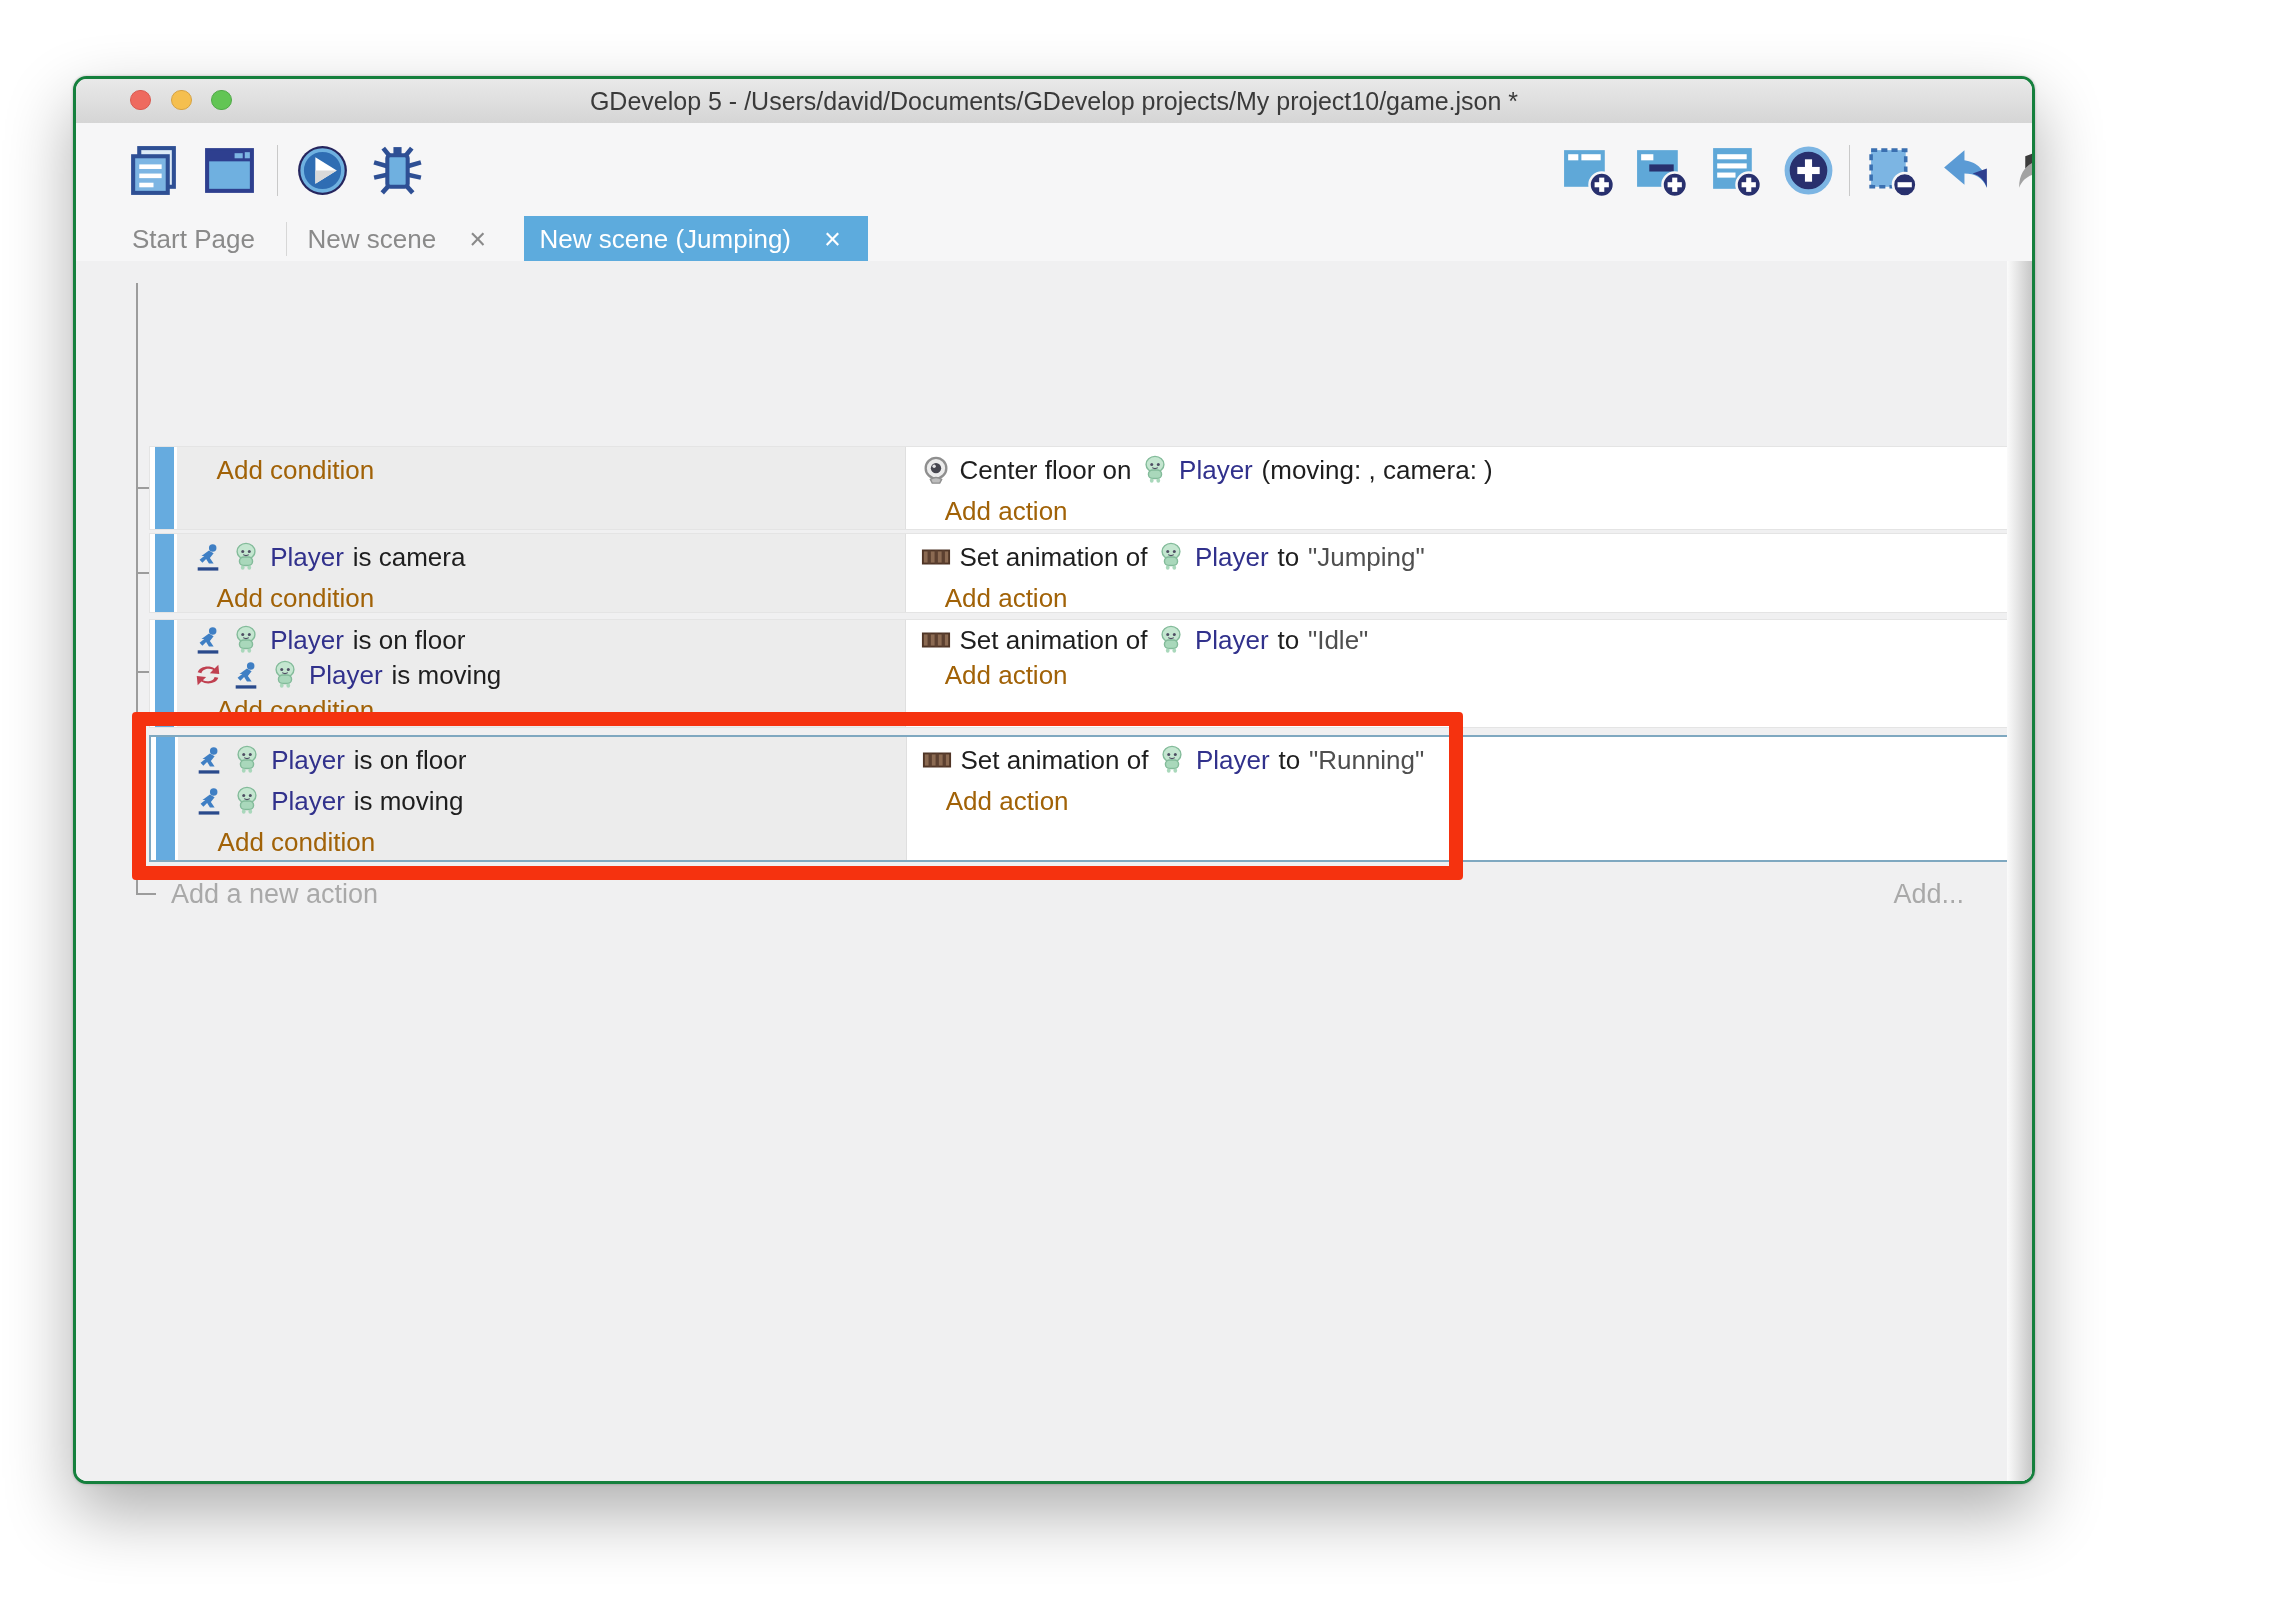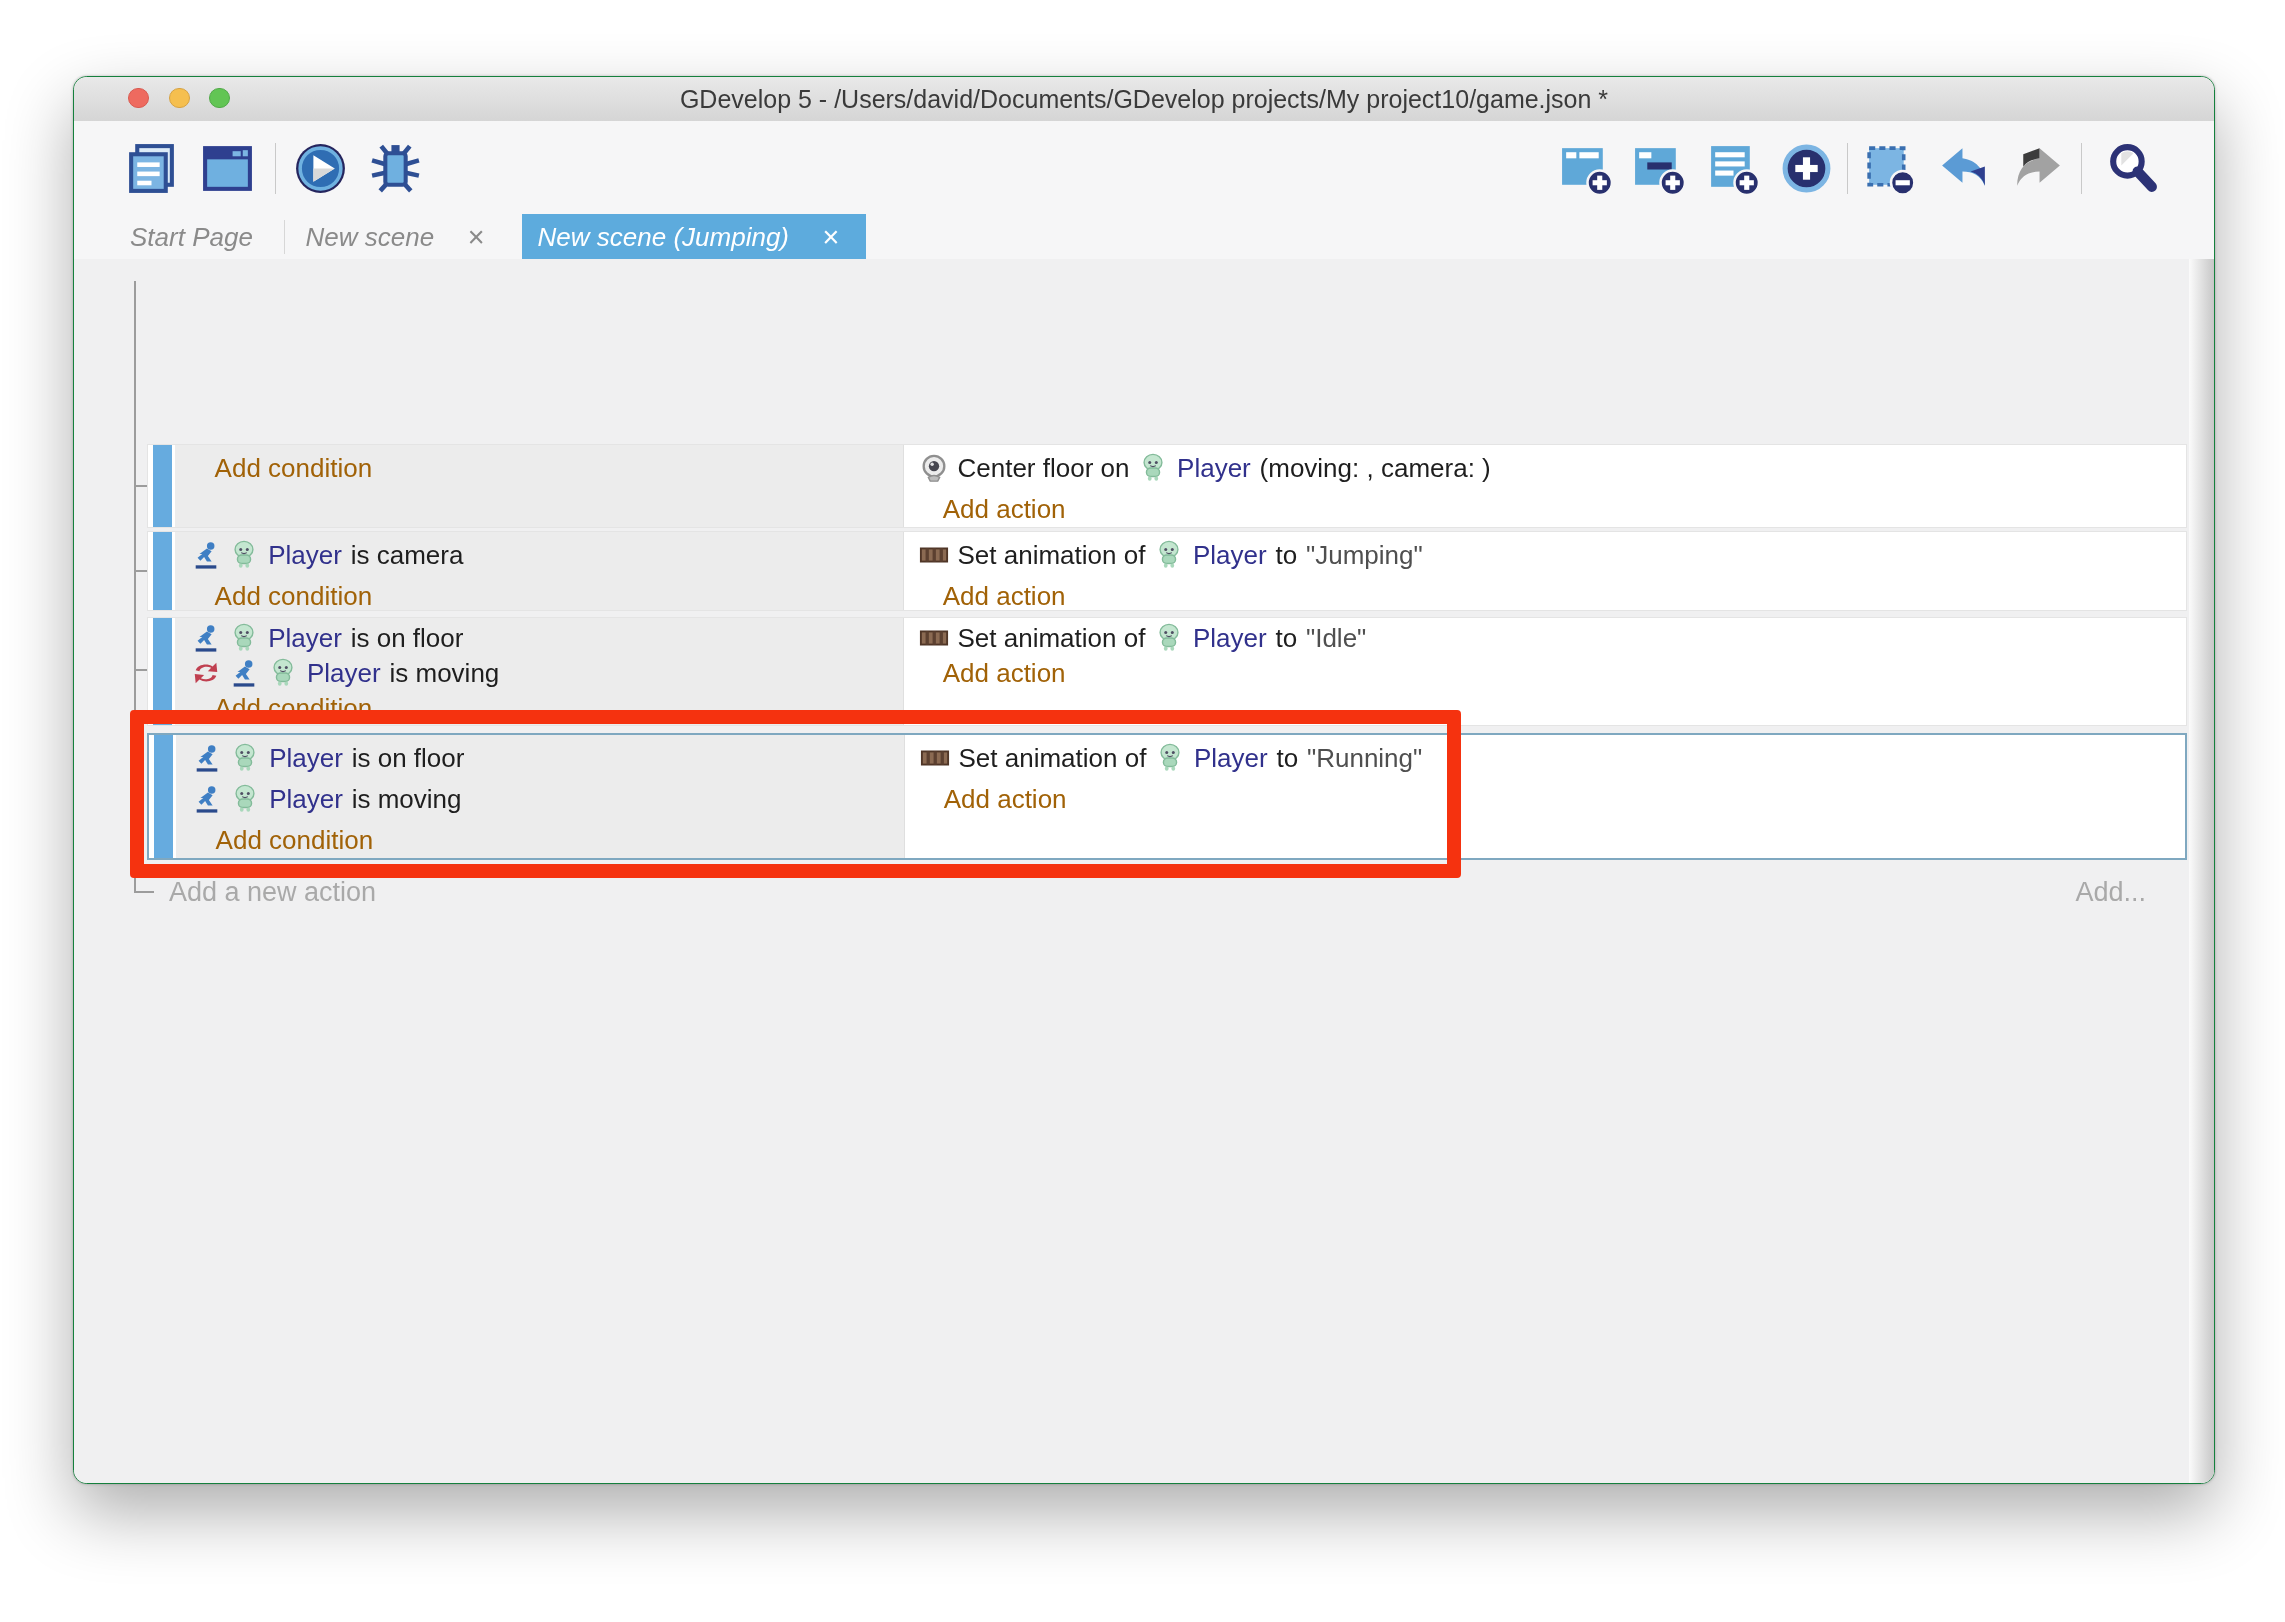--- a/index.html
+++ b/index.html
@@ -1,37 +1,37 @@
 <!DOCTYPE html>
 <html><head>
 <meta charset="utf-8">
 <style>
   html,body{margin:0;padding:0;background:#ffffff;}
   body{width:2286px;height:1623px;position:relative;overflow:hidden;
        font-family:"Liberation Sans", sans-serif;}
 
-  .window{position:absolute;left:73px;top:76px;width:2142px;height:1408px;
-          border-radius:13.7px;border:1px solid #15803d;overflow:hidden;
+  .window{position:absolute;left:73px;top:76px;width:1962px;height:1408px;
+          border-radius:13.7px;border:3px solid #15803d;overflow:hidden;
           box-shadow:0 29px 68px rgba(0,0,0,.32), 0 0 2.9px rgba(0,0,0,.25);
           background:#f6f6f7;box-sizing:border-box;}
 
   
   .titlebar{position:absolute;left:0;top:0;right:0;height:44px;
             background:linear-gradient(#e9e9e9,#d5d5d5);
             border-bottom:1px solid #c2c2c2;}
   .titlebar .title{position:absolute;left:0;right:0;top:0;height:44px;
             line-height:44px;text-align:center;font-size:25px;color:#3a3a3a;}
   .light{position:absolute;top:10.7px;width:20.5px;height:20.5px;border-radius:50%;box-sizing:border-box;}
   .light.red{left:54px;background:#ee6a5f;border:1px solid #d85a50;}
   .light.yellow{left:95px;background:#f5bf4f;border:1px solid #d6a243;}
   .light.green{left:135px;background:#62c554;border:1px solid #51a948;}
 
   
   .header{position:absolute;left:0;top:44px;right:0;height:138px;background:#f6f6f7;
-          border-bottom:1px solid #d8d8d8;font-style:italic;}
+          border-bottom:1px solid #d8d8d8;}
   .tbtn{position:absolute;top:18.5px;width:57px;height:57px;cursor:pointer;}
   .tbtn svg{width:100%;height:100%;}
   .tsep{position:absolute;top:21.5px;width:1px;height:51px;background:#c9c9c9;}
 
   
   .tabs{position:absolute;left:0;top:93px;right:0;height:46px;}
   .tab{position:absolute;top:0;height:46px;display:flex;align-items:center;
        font-size:26px;color:#8a8a8a;box-sizing:border-box;}
   .tab .x{font-size:29px;color:#8a8a8a;margin-left:33px;line-height:1;}
   .tab.active{background:#5dabdd;color:#ffffff;}

